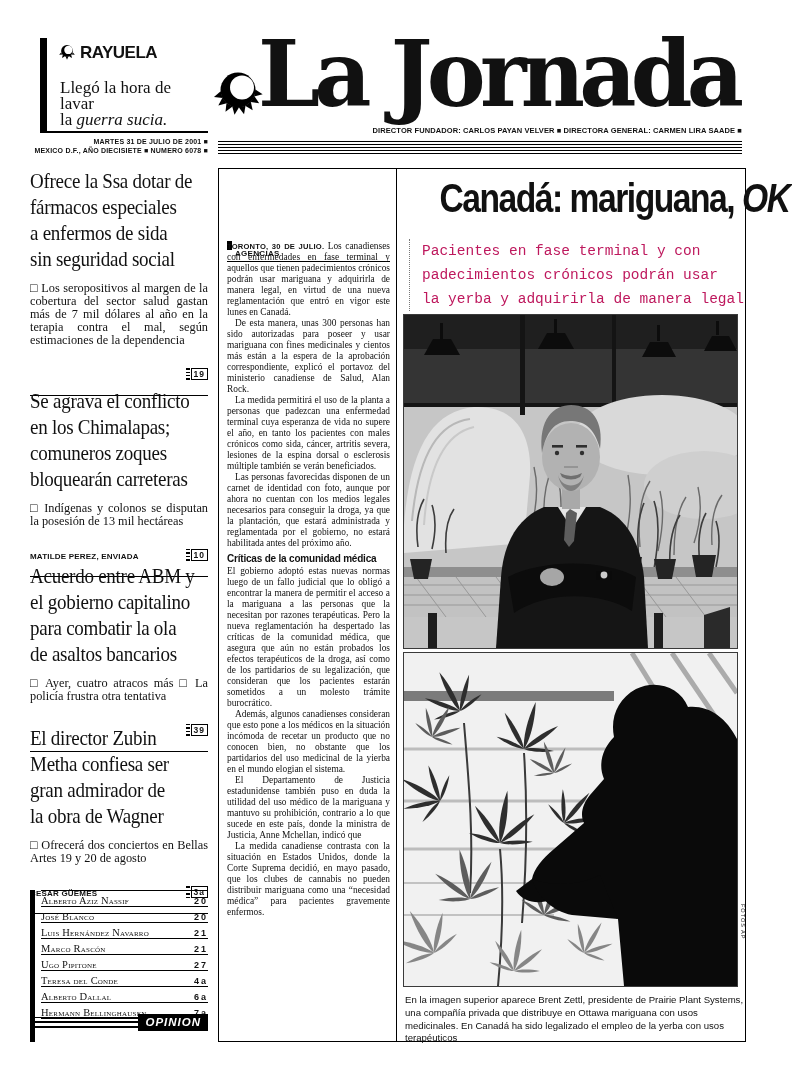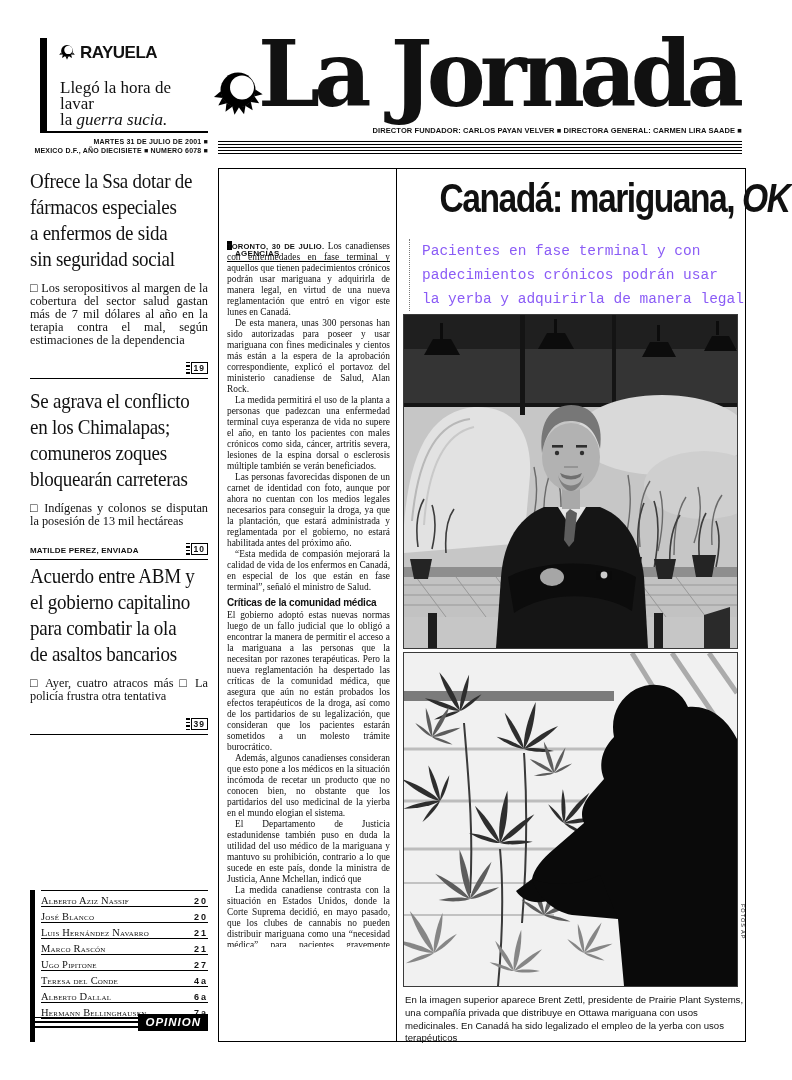--- a/index.html
+++ b/index.html
@@ -27,22 +27,22 @@
   #director-line{left:280px;top:126px;width:462px;text-align:right;
       font-family:"Liberation Sans",sans-serif;font-weight:bold;font-size:7.5px;letter-spacing:0.1px;}
   #masthead-rules{left:218px;top:141px;width:524px;height:13px;
       background:repeating-linear-gradient(to bottom,#000 0 1px,transparent 1px 3px);}
 
   
   .sb{left:30px;width:178px;}
   .sb-headline{font-size:21.5px;line-height:26px;white-space:pre-line;letter-spacing:-0.3px;
       width:202px;transform:scaleX(0.885);transform-origin:0 0;}
   .sb-summary{margin-top:10px;font-size:12.3px;line-height:13px;text-align:justify;}
-  .sb-meta{margin-top:12px;height:15px;border-bottom:1.5px solid #000;
-      display:flex;justify-content:space-between;align-items:flex-end;padding-bottom:4px;}
+  .sb-meta{margin-top:18px;height:15px;border-bottom:1.5px solid #000;
+      display:flex;justify-content:space-between;align-items:flex-end;padding-bottom:15px;}
   .sb-byline{font-family:"Liberation Sans",sans-serif;font-weight:bold;font-size:8px;letter-spacing:0.2px;}
   .pageref{display:flex;align-items:stretch;gap:1px;}
   .pageref .marker{width:4px;background:repeating-linear-gradient(to bottom,#000 0 1.5px,transparent 1.5px 3.5px);}
   .pageref .num{border:1px solid #000;font-family:"Liberation Sans",sans-serif;font-weight:bold;
       font-size:8.5px;line-height:10px;padding:0 2px;letter-spacing:1px;}
 
   
   #index-bar{left:30px;top:890px;width:5px;height:152px;background:#000;}
   #index{left:41px;top:890px;width:167px;}
   .idx-row{display:flex;justify-content:space-between;align-items:flex-end;
@@ -71,21 +71,21 @@
   #story-body .dl{font-family:"Liberation Sans",sans-serif;font-weight:bold;font-size:7.6px;letter-spacing:0.2px;}
   #story-subhead{font-family:"Liberation Sans",sans-serif;font-weight:bold;font-size:10px;
       margin:4px 0 2px 0;letter-spacing:-0.2px;}
 
   #main-headline{left:182px;top:6px;width:346px;text-align:left;overflow:visible;}
   #main-headline .hl{display:inline-block;font-family:"Liberation Sans",sans-serif;font-weight:bold;
       font-size:41px;letter-spacing:-1.8px;white-space:nowrap;transform:scaleX(0.82);transform-origin:50% 0;}
   #main-headline .em{font-style:italic;}
 
   #story-deck{left:190px;top:70px;width:330px;font-family:"Liberation Mono",monospace;
-      font-size:14.5px;line-height:24px;white-space:pre-line;border-left:1px dotted #777;padding-left:12px;color:#8b5cf6;}
+      font-size:14.5px;line-height:24px;white-space:pre-line;border-left:1px dotted #777;padding-left:12px;color:#be185d;}
 
   .photo{width:335px;height:335px;border:1px solid #3a3a3a;box-sizing:border-box;background:#ddd;}
   #photo1{left:184px;top:145px;}
   #photo2{left:184px;top:483px;}
   .photo svg{display:block;width:100%;height:100%;}
 
   #photo-credit{left:521px;top:735px;writing-mode:vertical-rl;font-family:"Liberation Sans",sans-serif;
       font-size:5.5px;letter-spacing:1px;color:#222;}
 
   #caption{left:186px;top:825px;width:340px;font-family:"Liberation Sans",sans-serif;
@@ -182,20 +182,34 @@
     <div class="sb-summary">□ Ayer, cuatro atracos más □ La policía frustra otra tentativa</div>
     <div class="sb-meta">
       <span class="sb-byline"></span>
       <span class="pageref">
           <span class="marker"></span>
           <span class="num">39</span>
         </span>
     </div>
   </div>
 
+  <div class="abs sb" style="top:725px;">
+    <div class="sb-headline">El director Zubin
+Metha confiesa ser
+gran admirador de
+la obra de Wagner</div>
+    <div class="sb-summary">□ Ofrecerá dos conciertos en Bellas Artes 19 y 20 de agosto</div>
+    <div class="sb-meta">
+      <span class="sb-byline">CESAR GÜEMES</span>
+      <span class="pageref">
+          <span class="marker"></span>
+          <span class="num">3a</span>
+        </span>
+    </div>
+  </div>
 
   <div class="abs" id="index-bar"></div>
   <div class="abs" id="index">
     <div class="idx-row">
         <span class="idx-name">Alberto Aziz Nassif</span>
         <span class="idx-page">20</span>
       </div>
     <div class="idx-row">
         <span class="idx-name">José Blanco</span>
         <span class="idx-page">20</span>
@@ -236,21 +250,20 @@
     <div class="abs" id="agency">
       <span class="sq"></span>
       <span class="tx">AGENCIAS</span>
     </div>
 
     <div class="abs" id="story-body">
       <p class="first"><span class="dl">TORONTO, 30 DE JULIO.</span> <span>Los canadienses con enfermedades en fase terminal y aquellos que tienen padecimientos crónicos podrán usar mariguana y adquirirla de manera legal, en virtud de una nueva reglamentación que entró en vigor este lunes en Canadá.</span></p>
       <p>De esta manera, unas 300 personas han sido autorizadas para poseer y usar mariguana con fines medicinales y cientos más están a la espera de la aprobación correspondiente, explicó el portavoz del ministerio canadiense de Salud, Alan Rock.</p>
       <p>La medida permitirá el uso de la planta a personas que padezcan una enfermedad terminal cuya esperanza de vida no supere el año, en tanto los pacientes con males crónicos como sida, cáncer, artritis severa, lesiones de la espina dorsal o esclerosis múltiple también se verán beneficiados.</p>
       <p>Las personas favorecidas disponen de un carnet de identidad con foto, aunque por ahora no cuentan con los medios legales necesarios para conseguir la droga, ya que la plantación, que estará administrada y reglamentada por el gobierno, no estará habilitada antes del próximo año.</p>
-      <p>“Esta medida de compasión mejorará la calidad de vida de los enfermos en Canadá, en especial de los que están en fase terminal”, señaló el ministro de Salud.</p>
       <div id="story-subhead">Críticas de la comunidad médica</div>
       <p class="first">El gobierno adoptó estas nuevas normas luego de un fallo judicial que lo obligó a encontrar la manera de permitir el acceso a la mariguana a las personas que la necesitan por razones terapéuticas. Pero la nueva reglamentación ha despertado las críticas de la comunidad médica, que asegura que aún no están probados los efectos terapéuticos de la droga, así como de los partidarios de su legalización, que consideran que los pacientes estarán sometidos a un molesto trámite burocrático.</p>
       <p>Además, algunos canadienses consideran que esto pone a los médicos en la situación incómoda de recetar un producto que no conocen bien, no obstante que los partidarios del uso medicinal de la yierba en el mundo elogian el sistema.</p>
       <p>El Departamento de Justicia estadunidense también puso en duda la utilidad del uso médico de la mariguana y mantuvo su prohibición, contrario a lo que sucede en este país, donde la ministra de Justicia, Anne Mchellan, indicó que</p>
       <p>La medida canadiense contrasta con la situación en Estados Unidos, donde la Corte Suprema decidió, en mayo pasado, que los clubes de cannabis no pueden distribuir mariguana como una “necesidad médica” para pacientes gravemente enfermos.</p>
     </div>
 
     <div class="abs" id="main-headline">
       <span class="hl"><span>Canadá: mariguana, </span><span class="em">OK</span></span>
     </div>

